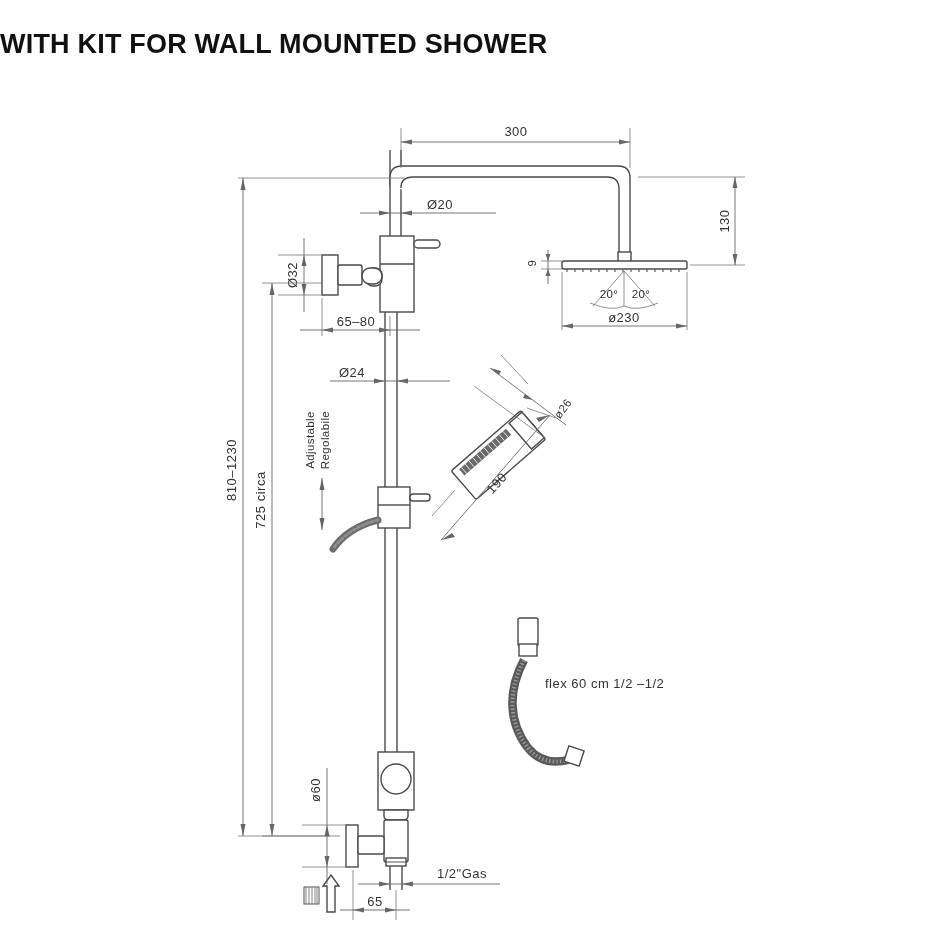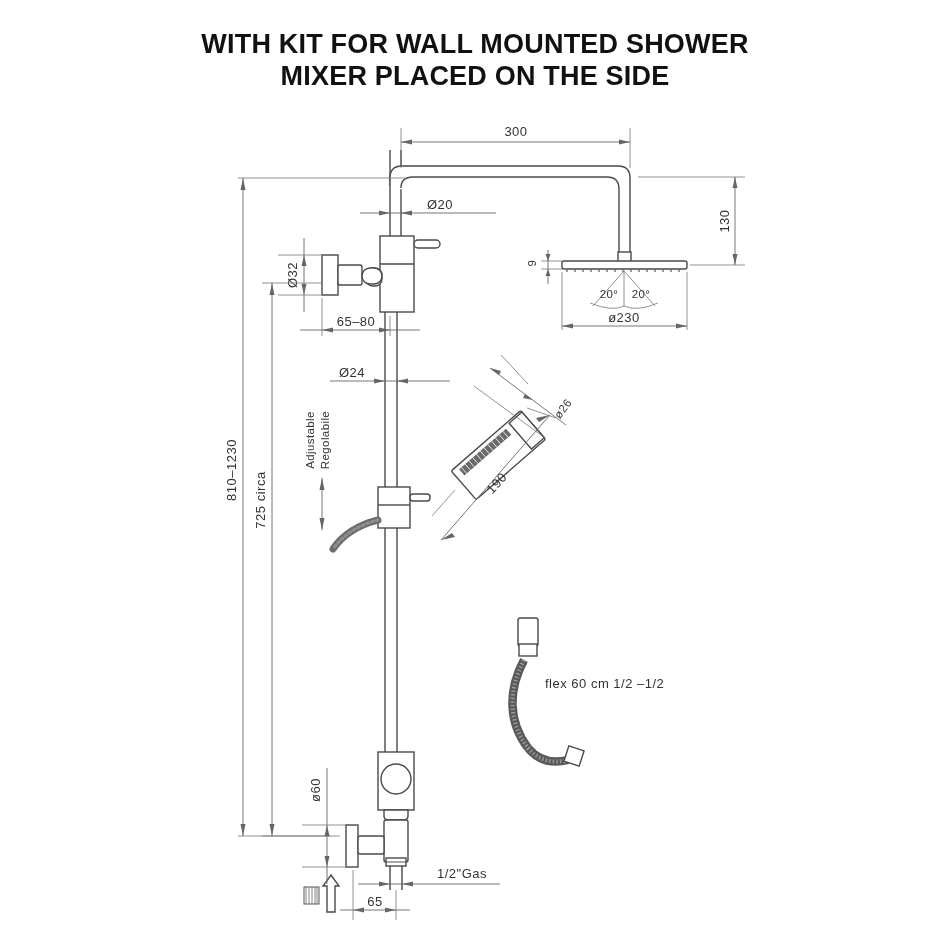--- a/index.html
+++ b/index.html
@@ -1,19 +1,19 @@
 <!DOCTYPE html>
 <html><head>
 <meta charset="utf-8">
 <style>
   html,body{margin:0;padding:0;background:#ffffff;}
   body{width:950px;height:950px;overflow:hidden;font-family:"Liberation Sans",sans-serif;}
   #stage{position:relative;width:950px;height:950px;background:#fff;}
   #title{
-    position:absolute;top:28px;left:0;width:950px;text-align:center;
+    position:absolute;top:28px;left:0;width:950px;
     font-family:"Liberation Sans",sans-serif;font-weight:bold;
     font-size:27px;line-height:32px;color:#111;letter-spacing:0.2px;
   }
   #title div{white-space:nowrap;}
   svg#drawing{position:absolute;top:0;left:0;width:950px;height:950px;}
   .ln{stroke:#555;stroke-width:1;fill:none;}
   .obj{stroke:#4a4a4a;stroke-width:1.4;fill:#ffffff;}
   .dim{stroke:#666;stroke-width:0.9;fill:none;}
   .ext{stroke:#777;stroke-width:0.8;fill:none;}
   .dtxt{font-family:"Liberation Sans",sans-serif;font-size:13px;fill:#333;letter-spacing:0.5px;}
@@ -24,21 +24,20 @@
   .flexband2{stroke:#9a9a9a;stroke-width:4;fill:none;stroke-dasharray:1.4 2.2;}
   .spray{stroke:#3c3c3c;stroke-width:1;fill:none;}
 </style>
 </head>
 <body>
 
 <div id="stage">
 
   <div id="title">
     <div>WITH KIT FOR WALL MOUNTED SHOWER</div>
-    <div>MIXER PLACED ON THE SIDE</div>
   </div>
 
   <svg id="drawing" viewBox="0 0 950 950">
 
     <g>
 
       <g>
         <line class="obj" x1="390" y1="150" x2="390" y2="236"></line>
         <line class="obj" x1="401" y1="150" x2="401" y2="236"></line>
       </g>

